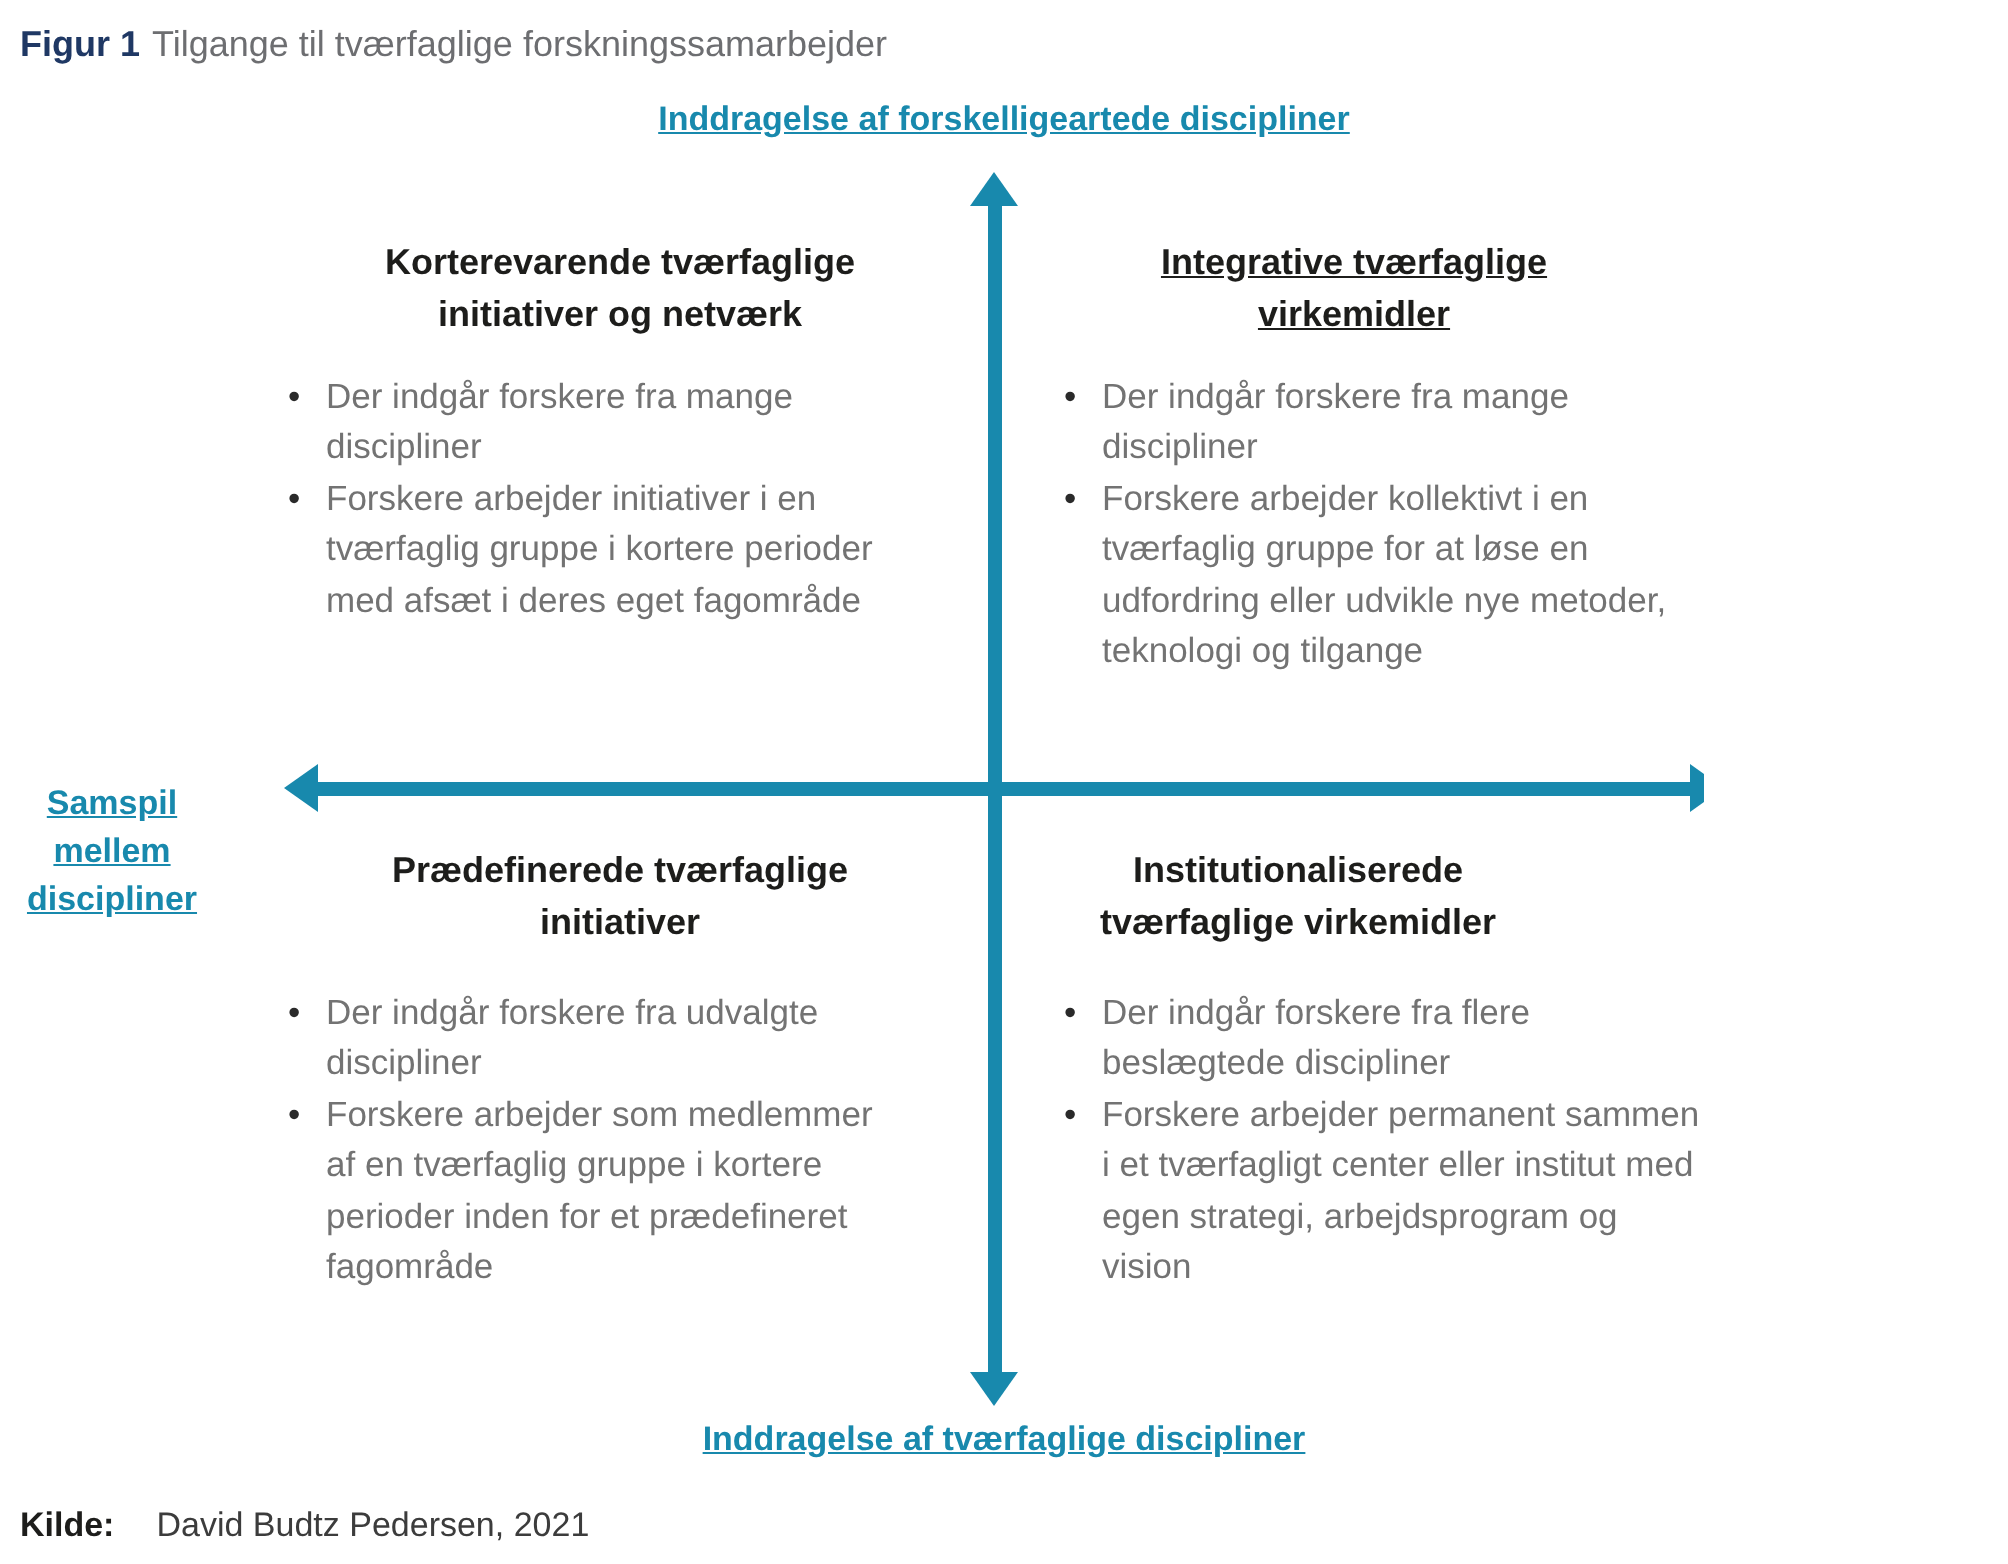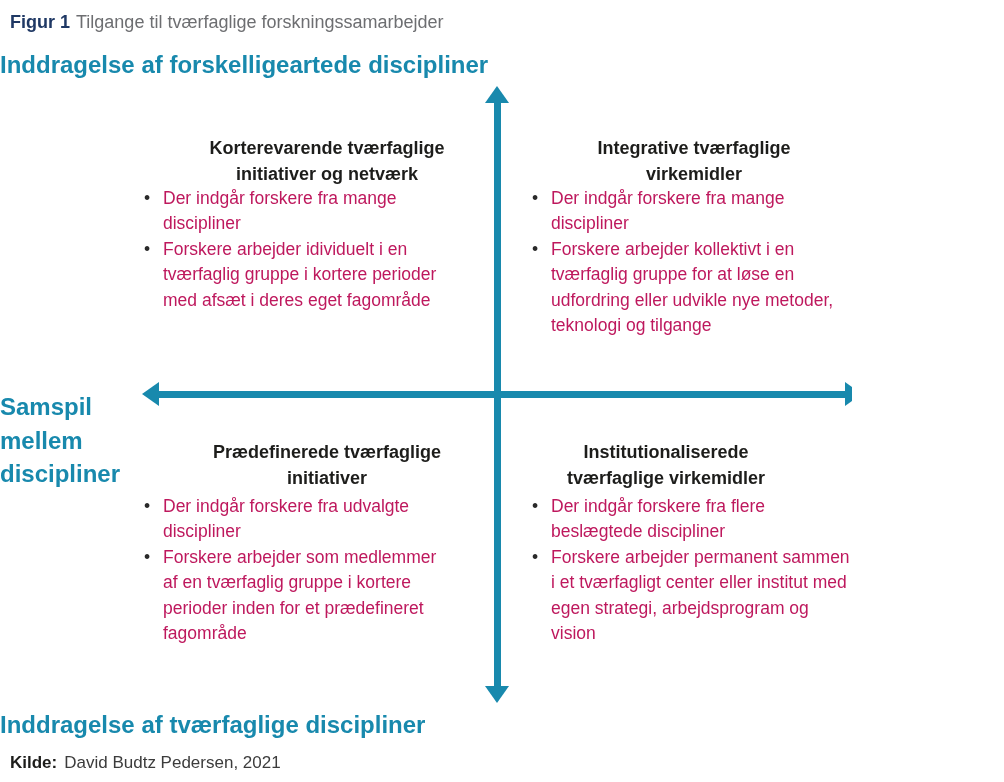--- a/index.html
+++ b/index.html
@@ -4,53 +4,53 @@
 <style>
   html,body{margin:0;padding:0;background:#ffffff;}
   body{font-family:"Liberation Sans", sans-serif;}
   .figure{position:relative;width:852px;height:782px;background:#ffffff;overflow:hidden;}
 
   
   .fig-title{position:absolute;left:10px;top:12px;font-size:18px;color:#6d6e71;}
   .fig-title .prefix{font-weight:bold;color:#1f3864;margin-right:6px;}
 
   
-  .axis-label{position:absolute;color:#1889ad;font-weight:bold;font-size:24px;line-height:1.4;}
+  .axis-label{position:absolute;color:#1889ad;font-weight:bold;font-size:17px;text-align:center;line-height:1.4;text-decoration:underline;}
   .axis-top{left:0;top:48px;width:1004px;}
   .axis-bottom{left:0;top:708px;width:1004px;}
   .axis-left{left:0;top:358px;width:112px;margin-top:32px;}
   .axis-right{left:874px;top:358px;width:124px;}
 
   
   .v-shaft{position:absolute;left:494px;top:102px;width:7px;height:588px;background:#1889ad;}
   .h-shaft{position:absolute;left:158px;top:391px;width:688px;height:7px;background:#1889ad;}
   .ah{position:absolute;width:0;height:0;}
   .ah-up{left:485px;top:86px;border-left:12px solid transparent;border-right:12px solid transparent;border-bottom:17px solid #1889ad;}
   .ah-down{left:485px;top:686px;border-left:12px solid transparent;border-right:12px solid transparent;border-top:17px solid #1889ad;}
   .ah-left{left:142px;top:382px;border-top:12px solid transparent;border-bottom:12px solid transparent;border-right:17px solid #1889ad;}
   .ah-right{left:845px;top:382px;border-top:12px solid transparent;border-bottom:12px solid transparent;border-left:17px solid #1889ad;}
 
   
-  .q-head{position:absolute;margin:17px;font-size:18px;font-weight:bold;color:#1d1d1b;text-align:center;line-height:1.45;}
+  .q-head{position:absolute;margin:0;font-size:18px;font-weight:bold;color:#1d1d1b;text-align:center;line-height:1.45;}
   .q-head-tl{left:178px;top:118px;width:264px;}
-  .q-head-tr{left:557px;top:118px;width:240px;}
+  .q-head-tr{left:557px;top:118px;width:240px;text-decoration:underline;}
   .q-head-bl{left:178px;top:422px;width:264px;}
   .q-head-br{left:532px;top:422px;width:234px;}
 
-  .q-list{position:absolute;margin:0;padding:0;list-style:none;font-size:17.5px;color:#be185d;line-height:1.45;}
+  .q-list{position:absolute;margin:0;padding:0;list-style:none;font-size:17.5px;color:#737373;line-height:1.45;}
   .q-list-tl{left:140px;top:186px;width:308px;}
   .q-list-tr{left:528px;top:186px;width:318px;}
   .q-list-bl{left:140px;top:494px;width:312px;}
   .q-list-br{left:528px;top:494px;width:322px;}
   .q-list li{position:relative;padding-left:23px;}
   .q-list li::before{content:"\2022";position:absolute;left:4px;color:#2a2a2a;}
 
   
   .source{position:absolute;left:10px;top:753px;font-size:17px;color:#3c3c3c;}
-  .source .label{font-weight:bold;color:#1d1d1b;margin-right:7px;}
+  .source .label{font-weight:bold;color:#1d1d1b;margin-right:21px;}
 </style>
 </head>
 <body>
 
 <div class="figure">
 
   <div class="fig-title">
     <span class="prefix">Figur 1</span><span>Tilgange til tværfaglige forskningssamarbejder</span>
   </div>
 
@@ -62,21 +62,21 @@
   <div class="v-shaft"></div>
   <div class="h-shaft"></div>
   <div class="ah ah-up"></div>
   <div class="ah ah-down"></div>
   <div class="ah ah-left"></div>
   <div class="ah ah-right"></div>
 
   <h3 class="q-head q-head-tl">Korterevarende tværfaglige initiativer og netværk</h3>
   <ul class="q-list q-list-tl">
     <li>Der indgår forskere fra mange discipliner</li>
-    <li>Forskere arbejder idividuelt i en tværfaglig gruppe i kortere perioder med afsæt i deres eget fagområde</li>
+    <li>Forskere arbejder initiativer i en tværfaglig gruppe i kortere perioder med afsæt i deres eget fagområde</li>
   </ul>
 
   <h3 class="q-head q-head-tr">Integrative tværfaglige virkemidler</h3>
   <ul class="q-list q-list-tr">
     <li>Der indgår forskere fra mange discipliner</li>
     <li>Forskere arbejder kollektivt i en tværfaglig gruppe for at løse en udfordring eller udvikle nye metoder, teknologi og tilgange</li>
   </ul>
 
   <h3 class="q-head q-head-bl">Prædefinerede tværfaglige initiativer</h3>
   <ul class="q-list q-list-bl">

